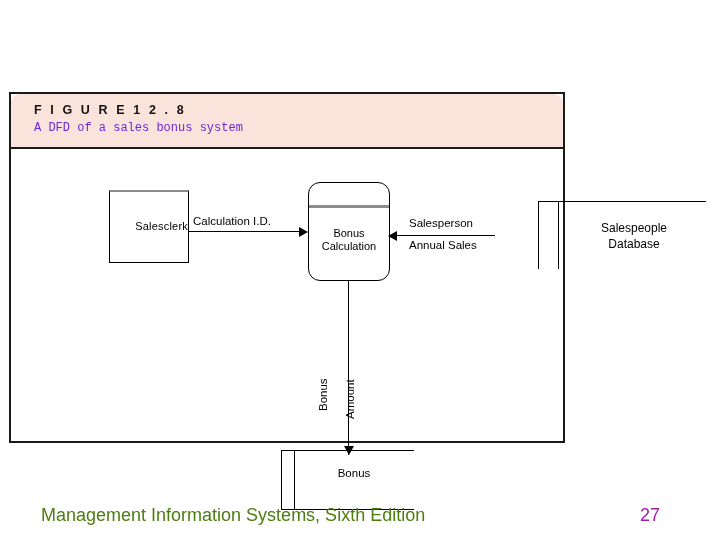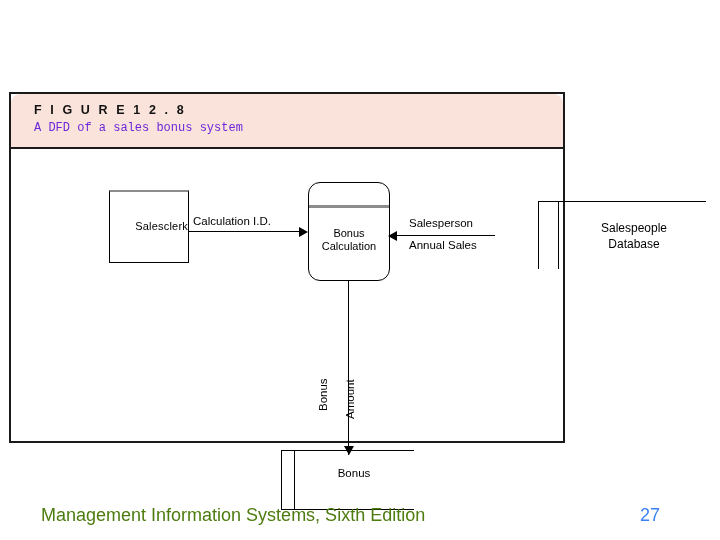--- a/index.html
+++ b/index.html
@@ -277,21 +277,21 @@
     top: 505px;
     font-size: 18px;
     color: #4d7c0f;
     white-space: nowrap;
   }
   #slide-page-number {
     position: absolute;
     left: 640px;
     top: 505px;
     font-size: 18px;
-    color: #3b82f6;
+    color: #a21caf;
   }
 </style>
 </head>
 <body>
 
 <div id="figure-frame">
 
   <div id="figure-header">
     <div id="figure-number">F I G U R E   1 2 . 8</div>
     <div id="figure-caption">A DFD of a sales bonus system</div>

